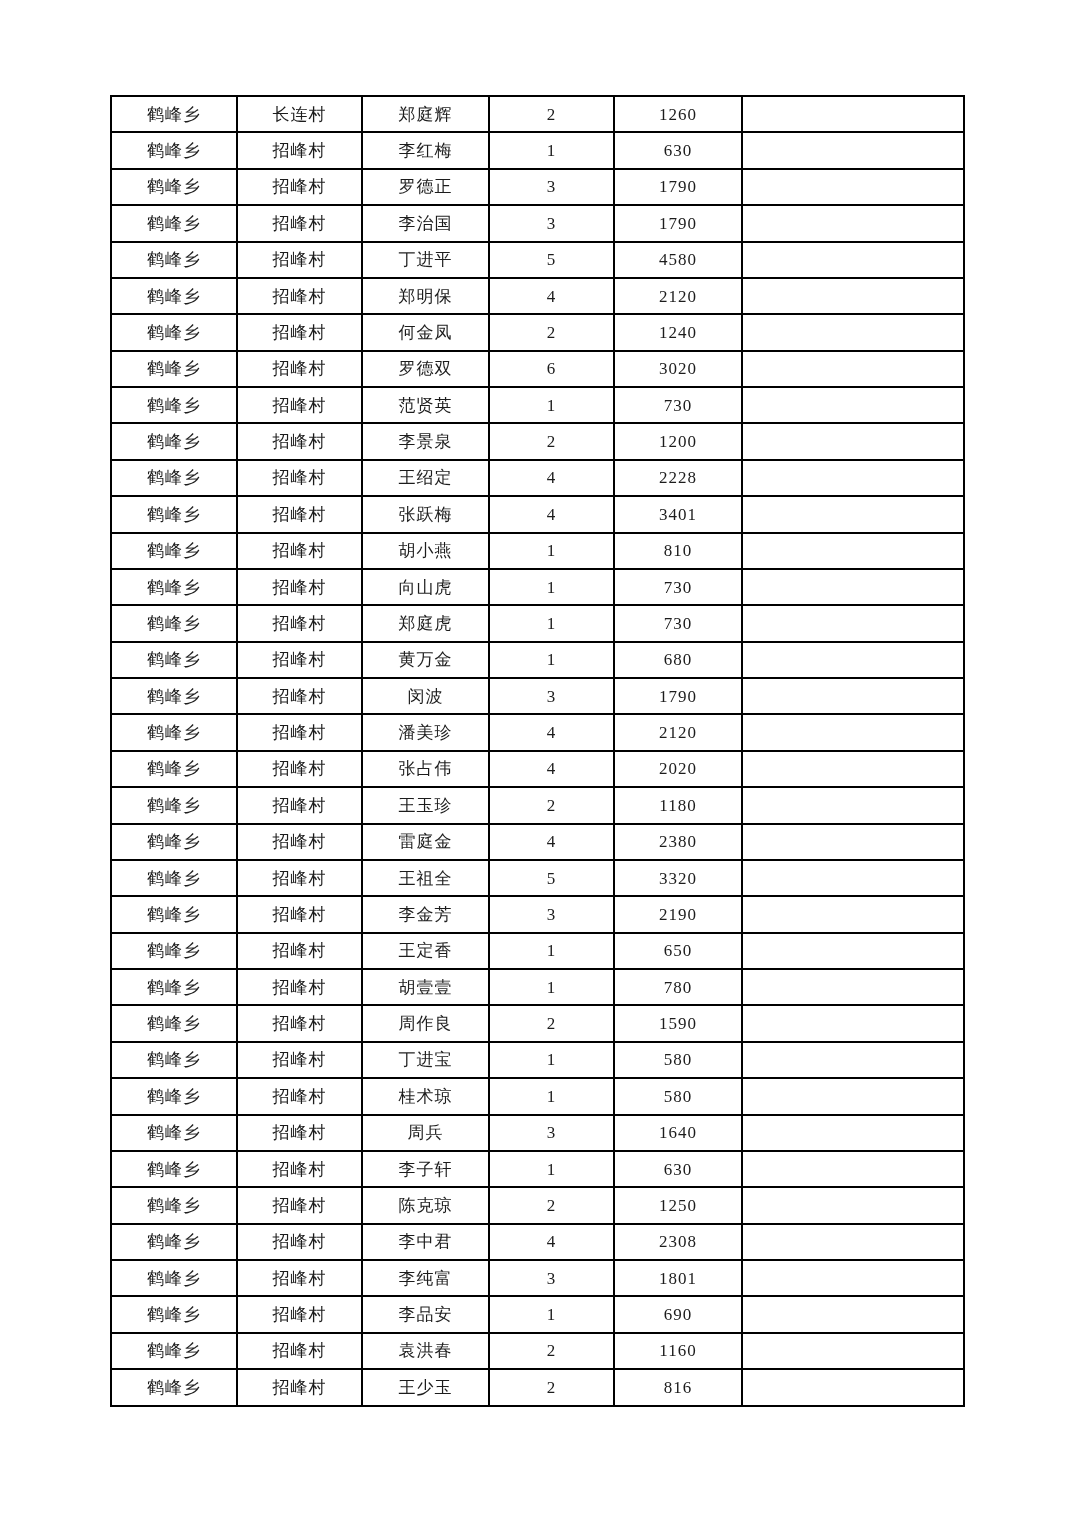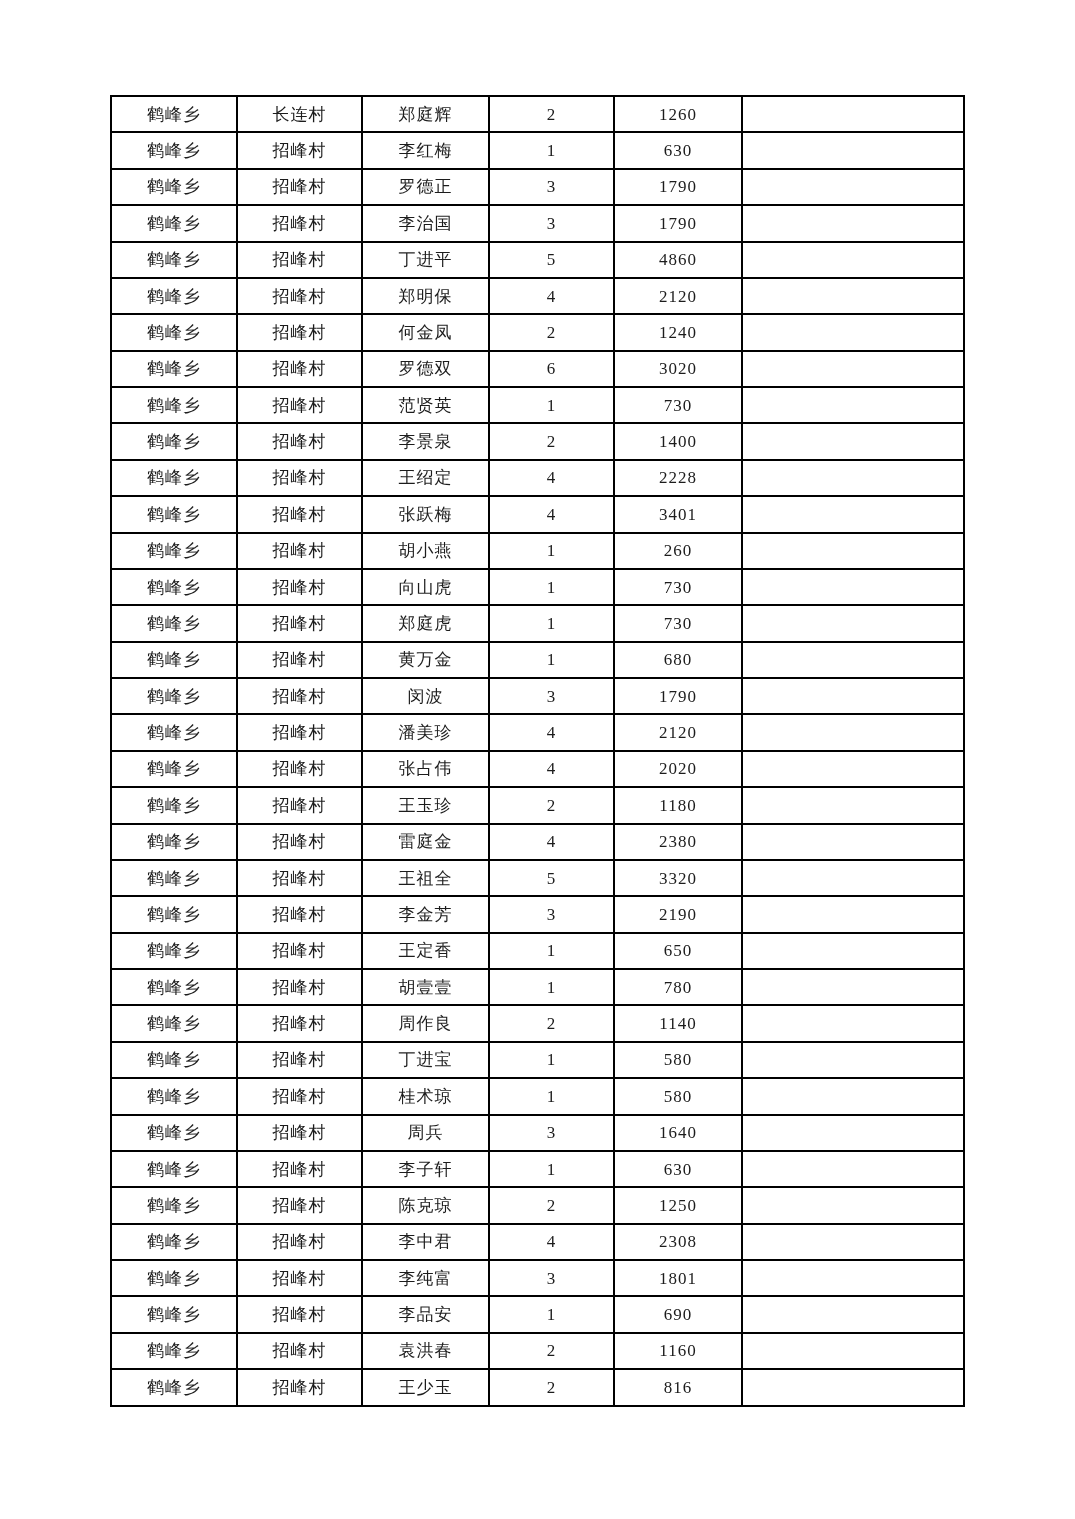--- a/index.html
+++ b/index.html
@@ -87,21 +87,21 @@
           <td>李治国</td>
           <td>3</td>
           <td>1790</td>
           <td></td>
         </tr>
         <tr>
           <td>鹤峰乡</td>
           <td>招峰村</td>
           <td>丁进平</td>
           <td>5</td>
-          <td>4860</td>
+          <td>4580</td>
           <td></td>
         </tr>
         <tr>
           <td>鹤峰乡</td>
           <td>招峰村</td>
           <td>郑明保</td>
           <td>4</td>
           <td>2120</td>
           <td></td>
         </tr>
@@ -127,21 +127,21 @@
           <td>范贤英</td>
           <td>1</td>
           <td>730</td>
           <td></td>
         </tr>
         <tr>
           <td>鹤峰乡</td>
           <td>招峰村</td>
           <td>李景泉</td>
           <td>2</td>
-          <td>1400</td>
+          <td>1200</td>
           <td></td>
         </tr>
         <tr>
           <td>鹤峰乡</td>
           <td>招峰村</td>
           <td>王绍定</td>
           <td>4</td>
           <td>2228</td>
           <td></td>
         </tr>
@@ -151,21 +151,21 @@
           <td>张跃梅</td>
           <td>4</td>
           <td>3401</td>
           <td></td>
         </tr>
         <tr>
           <td>鹤峰乡</td>
           <td>招峰村</td>
           <td>胡小燕</td>
           <td>1</td>
-          <td>260</td>
+          <td>810</td>
           <td></td>
         </tr>
         <tr>
           <td>鹤峰乡</td>
           <td>招峰村</td>
           <td>向山虎</td>
           <td>1</td>
           <td>730</td>
           <td></td>
         </tr>
@@ -255,21 +255,21 @@
           <td>胡壹壹</td>
           <td>1</td>
           <td>780</td>
           <td></td>
         </tr>
         <tr>
           <td>鹤峰乡</td>
           <td>招峰村</td>
           <td>周作良</td>
           <td>2</td>
-          <td>1140</td>
+          <td>1590</td>
           <td></td>
         </tr>
         <tr>
           <td>鹤峰乡</td>
           <td>招峰村</td>
           <td>丁进宝</td>
           <td>1</td>
           <td>580</td>
           <td></td>
         </tr>

